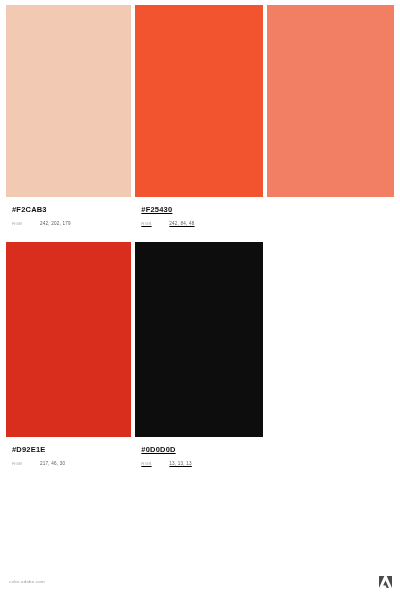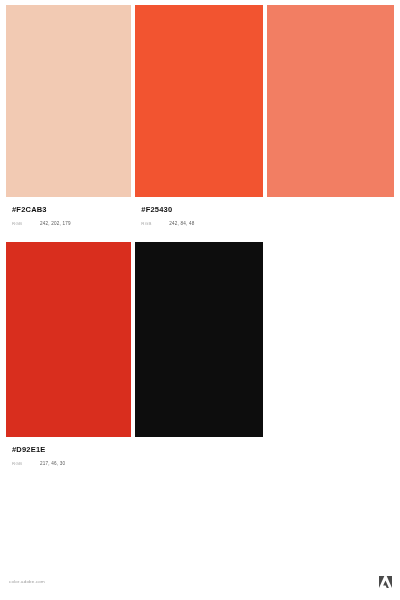--- a/index.html
+++ b/index.html
@@ -33,21 +33,21 @@
 
   .swatch-row.row-1 { height: 237px; }
   .swatch-row.row-2 { height: 240px; }
 
   .swatch-cell {
     display: flex;
     flex-direction: column;
   }
 
   .swatch-cell.c1 { width: 126px; }
-  .swatch-cell.c2 { width: 128px; }
+  .swatch-cell.c2 { width: 128px; text-decoration: underline; }
   .swatch-cell.c3 { width: 128px; }
 
   .swatch-chip {
     width: 100%;
     flex: 0 0 auto;
   }
 
   .swatch-row.row-1 .swatch-chip { height: 192px; }
   .swatch-row.row-2 .swatch-chip { height: 195px; }
 
@@ -157,20 +157,27 @@
         <div class="swatch-hex">#D92E1E</div>
         <div class="swatch-rgb-line">
           <span class="rgb-key">RGB</span>
           <span class="rgb-val">217, 46, 30</span>
         </div>
       </div>
     </div>
 
     <div class="swatch-cell c2">
       <div class="swatch-chip" style="background:#0D0D0D"></div>
+      <div class="swatch-meta">
+        <div class="swatch-hex">#0D0D0D</div>
+        <div class="swatch-rgb-line">
+          <span class="rgb-key">RGB</span>
+          <span class="rgb-val">13, 13, 13</span>
+        </div>
+      </div>
     </div>
 
     <div class="swatch-cell c3"></div>
 
   </div>
 
   <div id="sheet-footer">
     <span class="footer-url">color.adobe.com</span>
     <span class="adobe-mark">
       <svg viewBox="0 0 24 22" xmlns="http://www.w3.org/2000/svg" aria-hidden="true">

